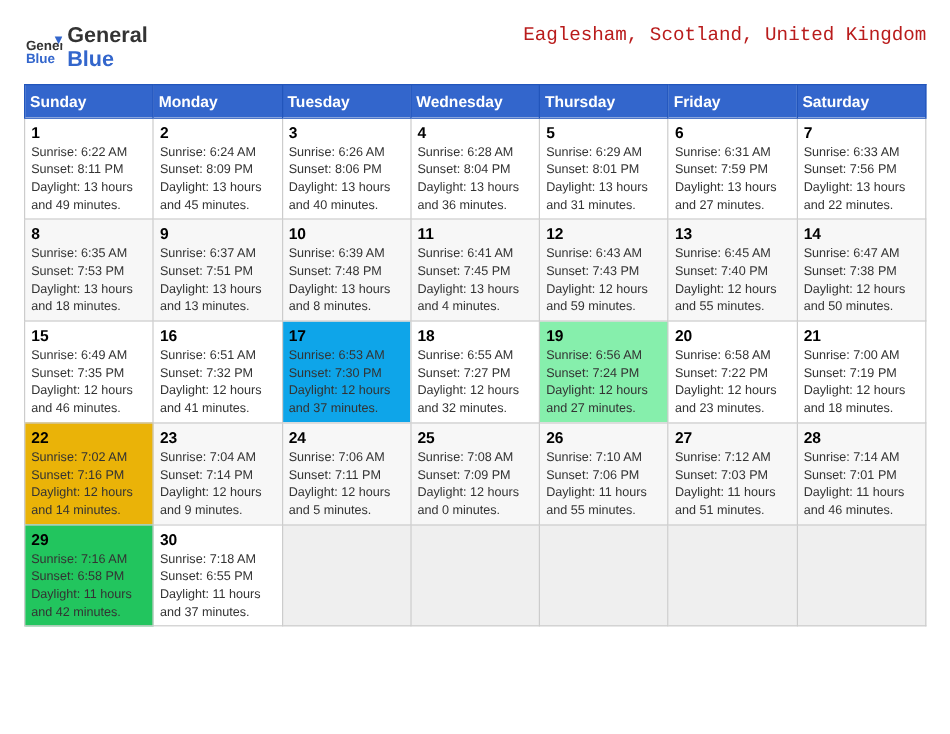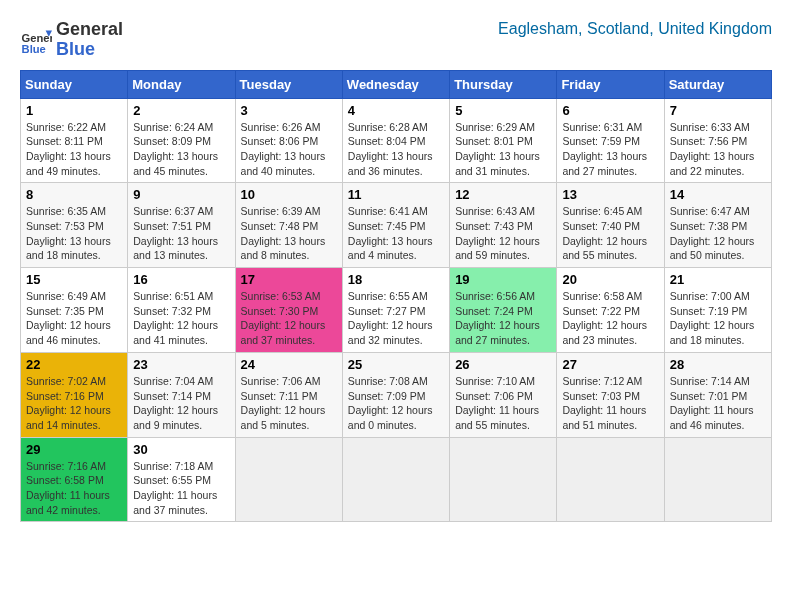--- a/index.html
+++ b/index.html
@@ -34,21 +34,22 @@
     }
     .title-block { text-align: right; }
     .month-title {
       font-size: 36px;
       font-weight: bold;
       color: #333;
       line-height: 1.1;
     }
     .subtitle {
       font-size: 16px;
-      color: #0369a1;
+      color: #b91c1c;
+      font-family: Liberation Mono, monospace;
     }
     table {
       width: 100%;
       border-collapse: collapse;
       font-size: 11px;
     }
     thead th {
       background-color: #3366cc;
       color: #fff;
       padding: 6px 4px;
@@ -239,21 +240,21 @@
           </div>
         </td>
         <td style="background: rgb(255, 255, 255);">
           <span class="day-number">16</span>
           <div class="day-info">
             Sunrise: 6:51 AM<br>
             Sunset: 7:32 PM<br>
             Daylight: 12 hours and 41 minutes.
           </div>
         </td>
-        <td style="background: #ec4899;">
+        <td style="background: #0ea5e9;">
           <span class="day-number">17</span>
           <div class="day-info">
             Sunrise: 6:53 AM<br>
             Sunset: 7:30 PM<br>
             Daylight: 12 hours and 37 minutes.
           </div>
         </td>
         <td style="background: rgb(255, 255, 255);">
           <span class="day-number">18</span>
           <div class="day-info">

